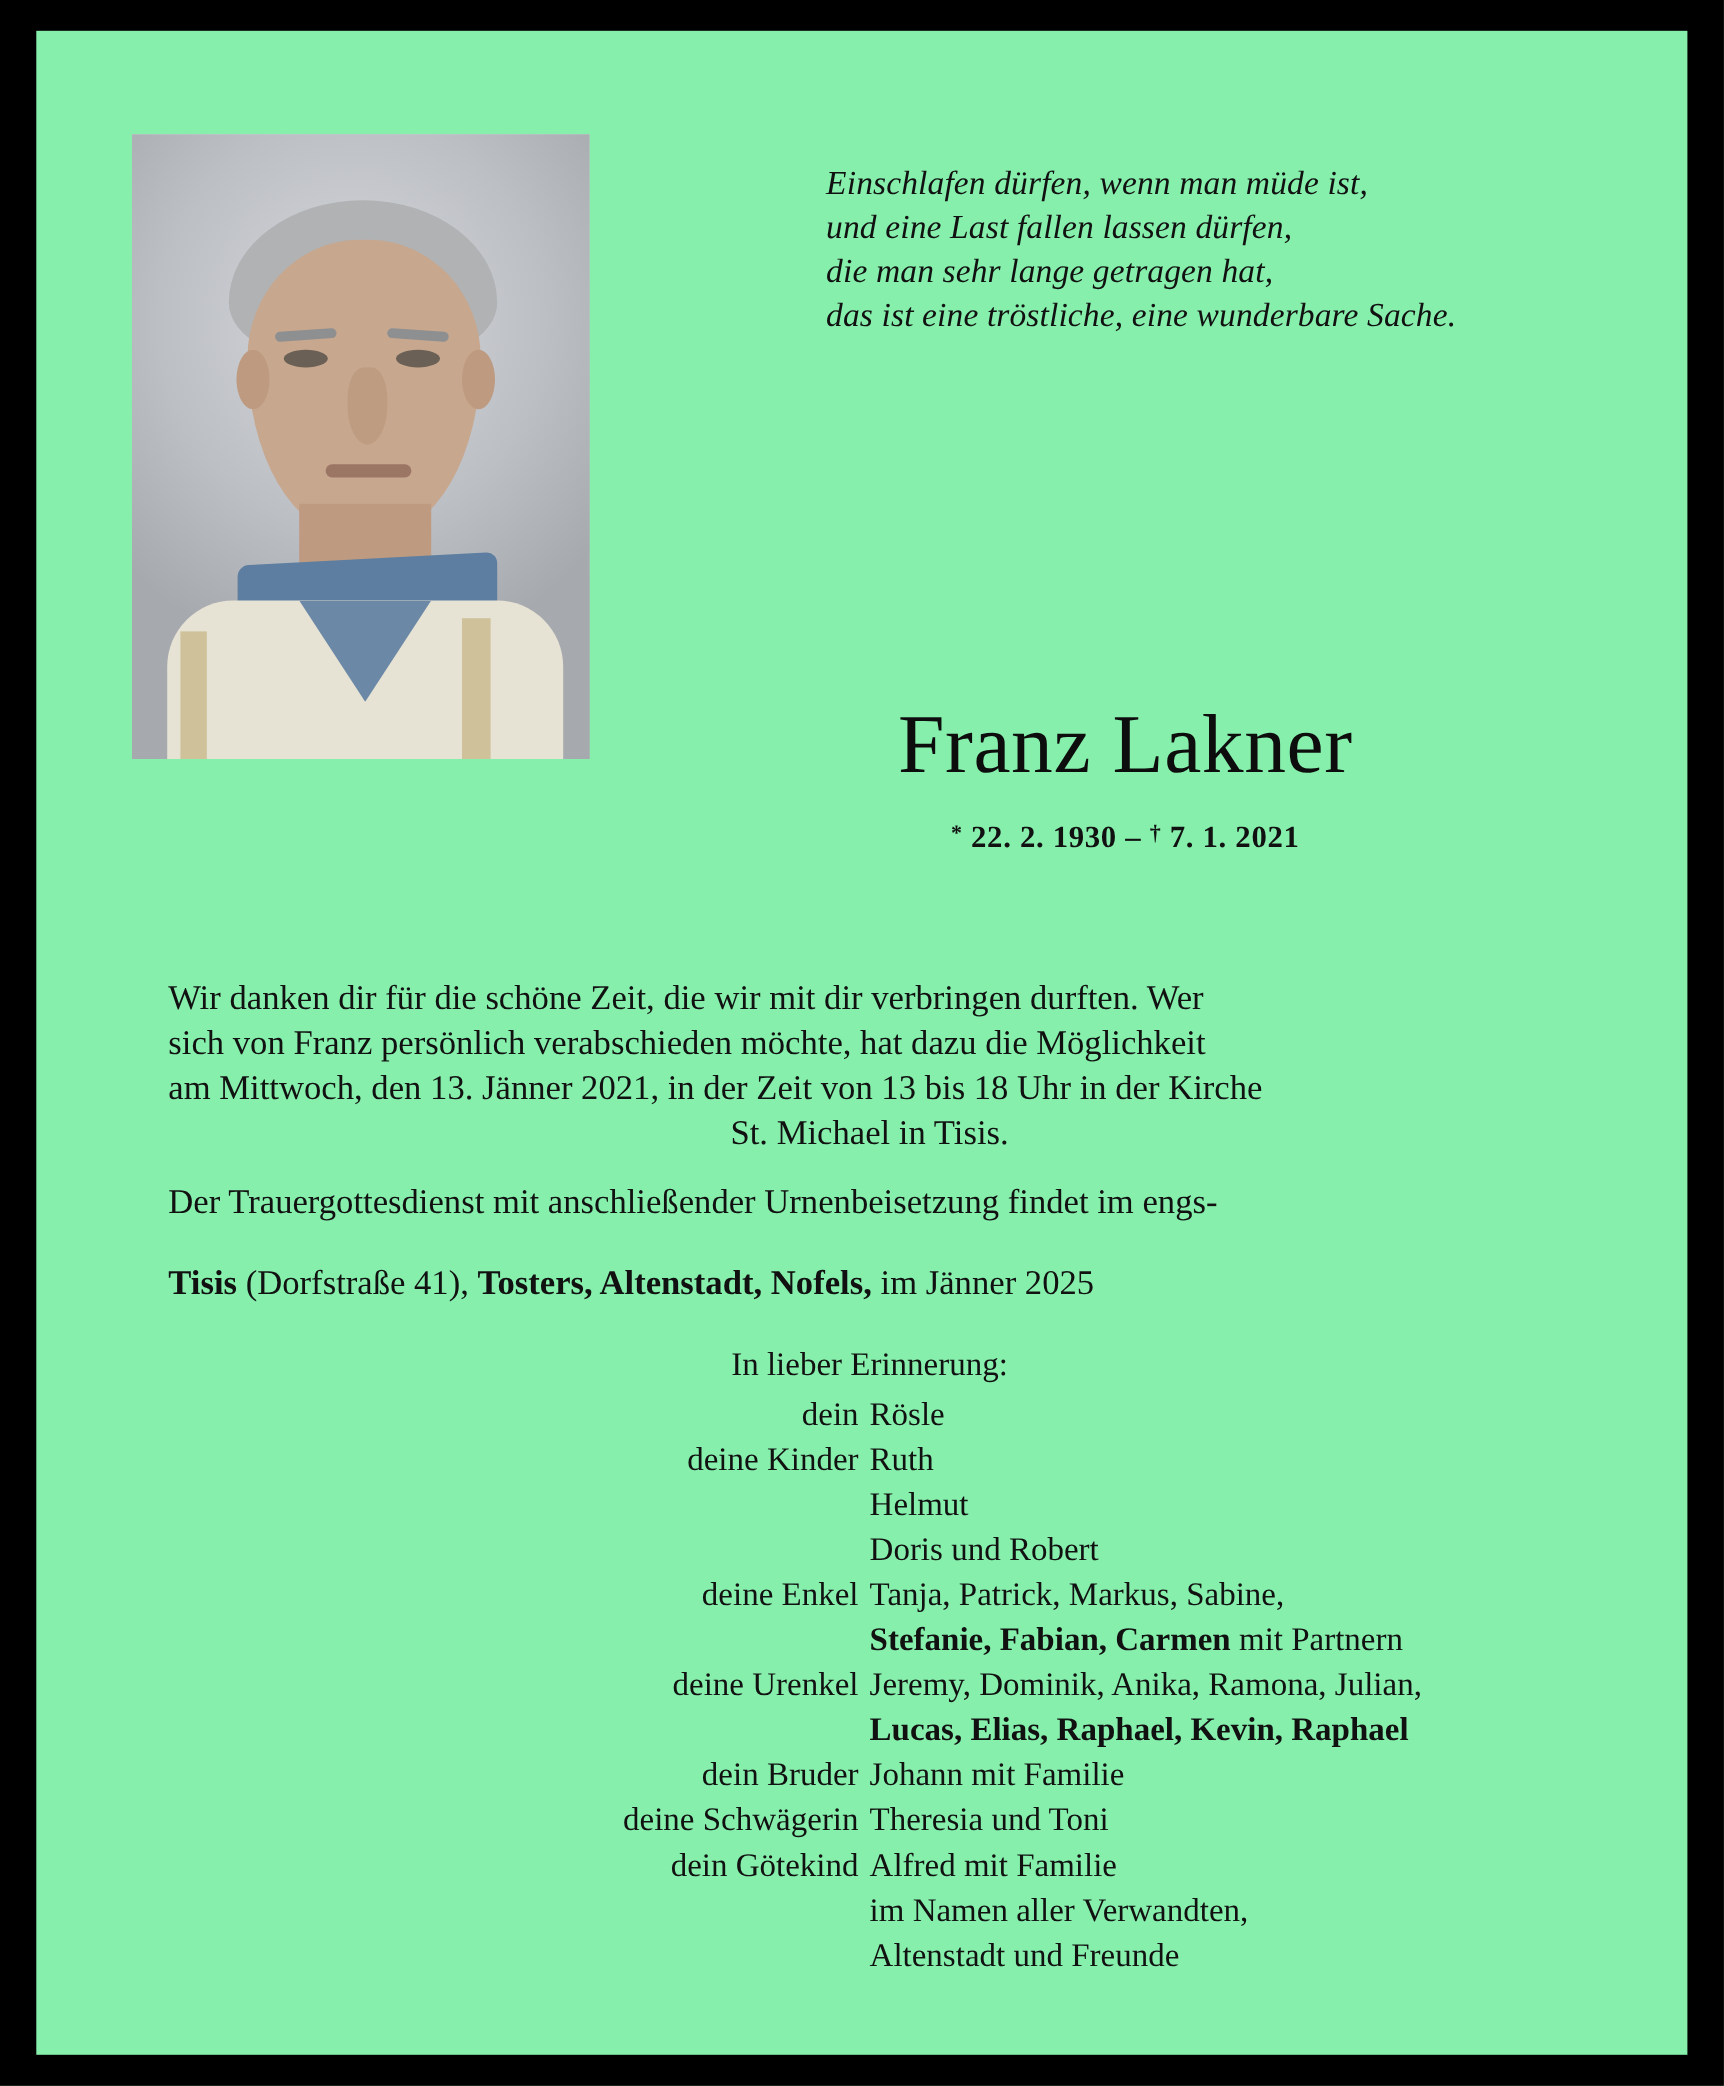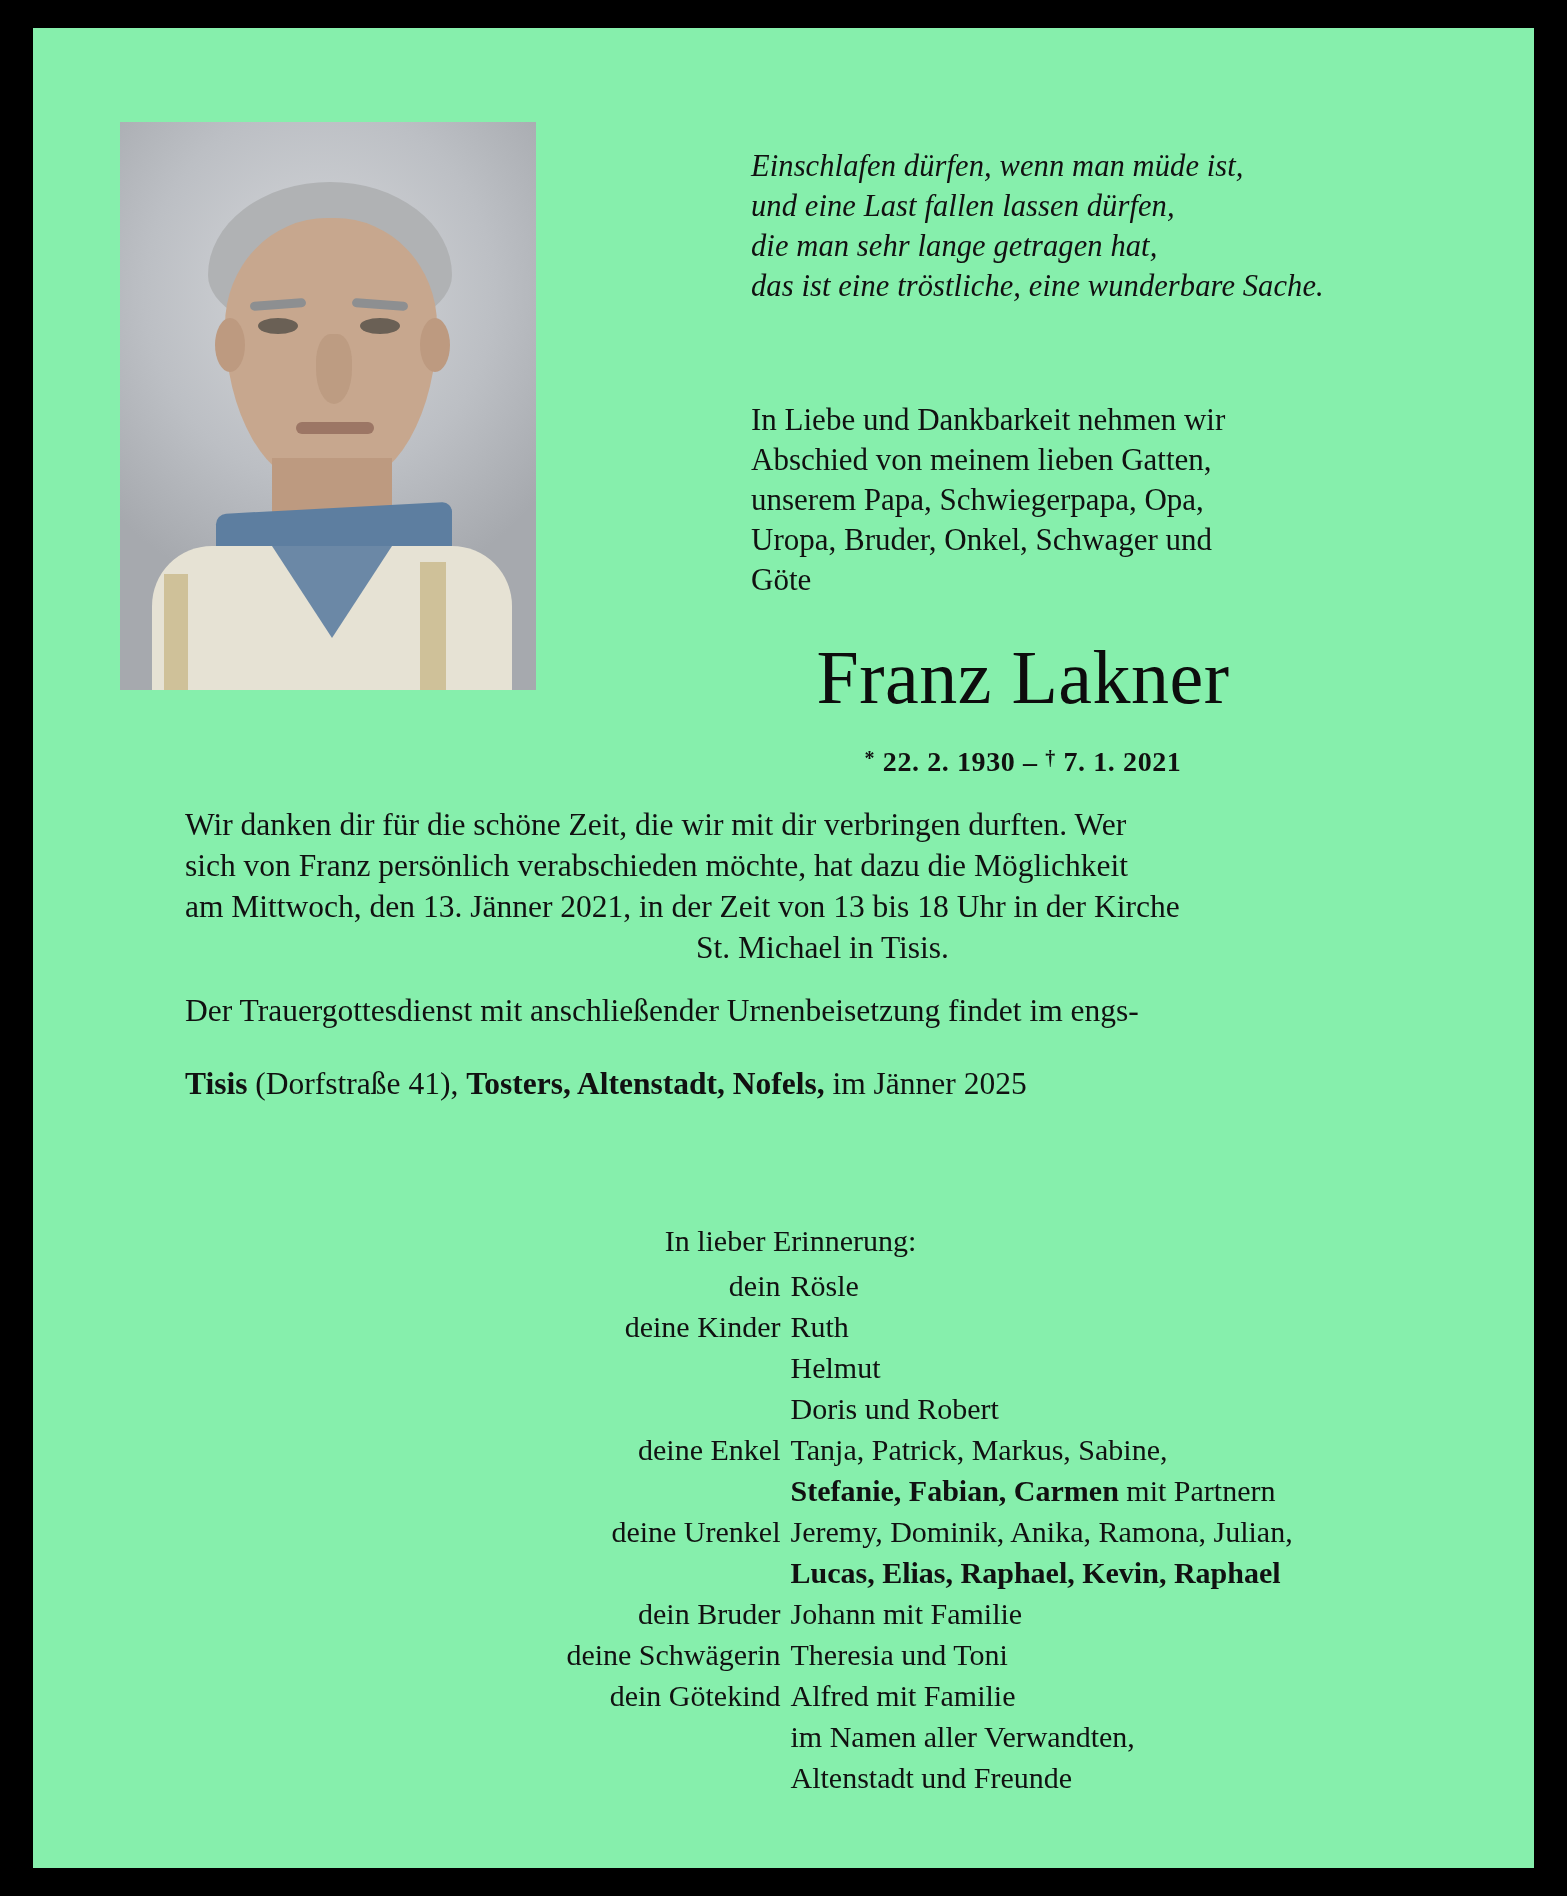--- a/index.html
+++ b/index.html
@@ -212,23 +212,22 @@
   }
   .dates .sup {
     font-size: 20px;
     vertical-align: 6px;
   }
 
   
   .body-block {
     position: absolute;
     left: 120px;
-    top: 776px;
+    top: 858px;
     width: 1275px;
-    margin-left: 32px;
   }
   .para {
     font-size: 31.5px;
     line-height: 41px;
     color: #111;
     text-align: justify;
     margin-bottom: 22px;
   }
   .para .last { text-align: center; }
   .para-line { display: block; }
@@ -309,27 +308,20 @@
       <div class="stripe2"></div>
     </div>
 
     <div class="verse">
       <span class="para-line">Einschlafen dürfen, wenn man müde ist,</span>
       <span class="para-line">und eine Last fallen lassen dürfen,</span>
       <span class="para-line">die man sehr lange getragen hat,</span>
       <span class="para-line">das ist eine tröstliche, eine wunderbare Sache.</span>
     </div>
 
-    <div class="intro">
-      <span class="para-line">In Liebe und Dankbarkeit nehmen wir</span>
-      <span class="para-line">Abschied von meinem lieben Gatten,</span>
-      <span class="para-line">unserem Papa, Schwiegerpapa, Opa,</span>
-      <span class="para-line">Uropa, Bruder, Onkel, Schwager und</span>
-      <span class="para-line lastline">Göte</span>
-    </div>
 
     <div class="name">Franz Lakner</div>
 
     <div class="dates">
       <span class="sup">*</span>
       <span>22. 2. 1930</span>
       <span>–</span>
       <span class="sup">†</span>
       <span>7. 1. 2021</span>
     </div>

